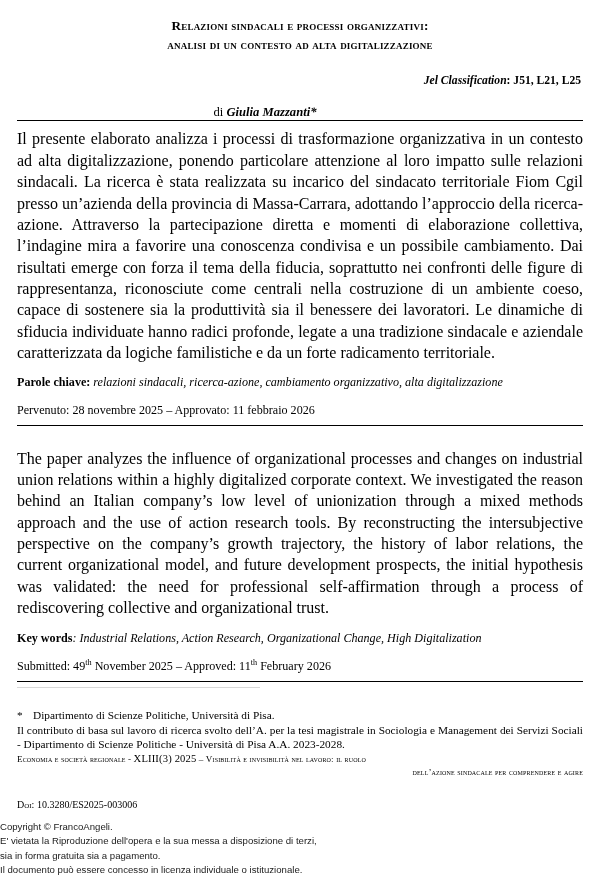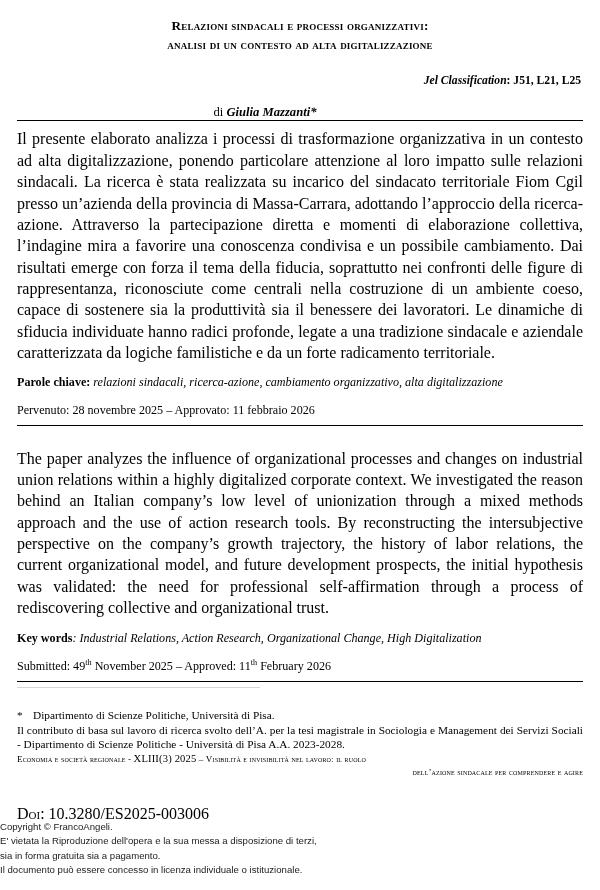--- a/index.html
+++ b/index.html
@@ -126,22 +126,22 @@
     font-size: 9.1px;
     font-variant: small-caps;
     line-height: 1.35;
     letter-spacing: 0.15px;
   }
   .journal .jline1 { display: block; text-align: left; }
   .journal .jline2 { display: block; text-align: right; }
   .journal .vol { font-variant: normal; font-size: 10.6px; }
 
   .doi {
-    font-size: 16px;
-    margin-top: 26px;
+    font-size: 10px;
+    margin-top: 20px;
   }
   .doi .doi-label { font-variant: small-caps; }
 
   
   .copyright {
     position: absolute;
     left: 0;
     right: 0;
     bottom: 12px;
     font-family: "Liberation Sans", sans-serif;

